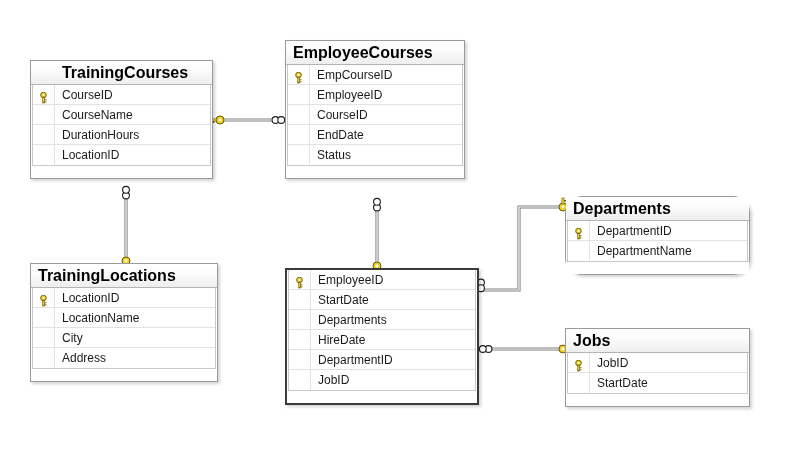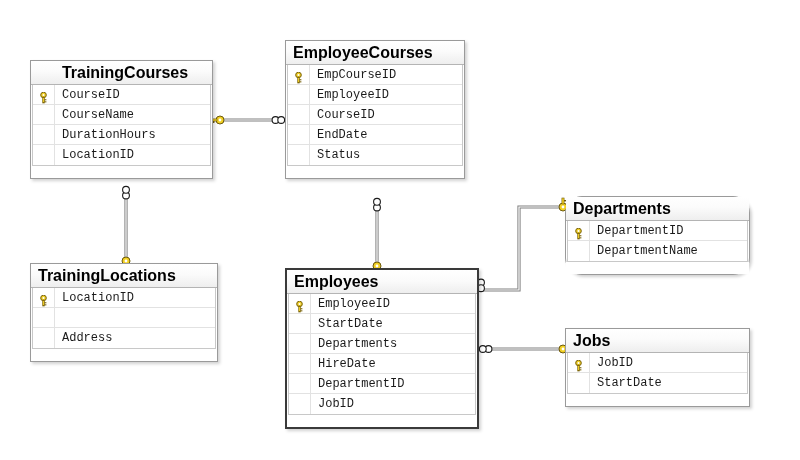--- a/index.html
+++ b/index.html
@@ -94,21 +94,20 @@
     position: absolute;
     left: 6px;
     top: 4px;
   }
   .field-name {
     position: absolute;
     left: 29px;
     top: 0;
     font-size: 12px;
     color: #1a1a1a;
-    font-family: Liberation Mono, monospace;
   }
   
   .table-filler {
     height: 12px;
     background: #ffffff;
   }
 </style>
 </head>
 <body>
 
@@ -262,30 +261,34 @@
                   <circle cx="4.5" cy="3" r="1" fill="#ffffff"></circle>
                   <rect x="3.7" y="5" width="1.7" height="6" fill="#f2d022" stroke="#7a6410" stroke-width="0.7"></rect>
                   <rect x="5.4" y="7.2" width="2" height="1.1" fill="#7a6410"></rect>
                   <rect x="5.4" y="9.3" width="2" height="1.1" fill="#7a6410"></rect>
                 </svg></span>
             </div>
             <span class="field-name">LocationID</span>
           </div>
           <div class="field-row">
             <div class="field-gutter"></div>
+            <span class="field-name">LocationName</span>
+          </div>
+          <div class="field-row">
+            <div class="field-gutter"></div>
+            <span class="field-name">City</span>
           </div>
           <div class="field-row">
             <div class="field-gutter"></div>
             <span class="field-name">Address</span>
           </div>
         </div>
         <div class="table-filler"></div>
       </div>
       <div class="table-box selected" style="left: 285px; top: 268px; width: 194px;">
-        <div class="table-header">Employees</div>
         <div class="table-body">
           <div class="field-row">
             <div class="field-gutter">
               <span class="key-icon"><svg width="9" height="12" viewBox="0 0 9 12">
                   <circle cx="4.5" cy="3" r="2.8" fill="#f2d022" stroke="#7a6410" stroke-width="1"></circle>
                   <circle cx="4.5" cy="3" r="1" fill="#ffffff"></circle>
                   <rect x="3.7" y="5" width="1.7" height="6" fill="#f2d022" stroke="#7a6410" stroke-width="0.7"></rect>
                   <rect x="5.4" y="7.2" width="2" height="1.1" fill="#7a6410"></rect>
                   <rect x="5.4" y="9.3" width="2" height="1.1" fill="#7a6410"></rect>
                 </svg></span>

